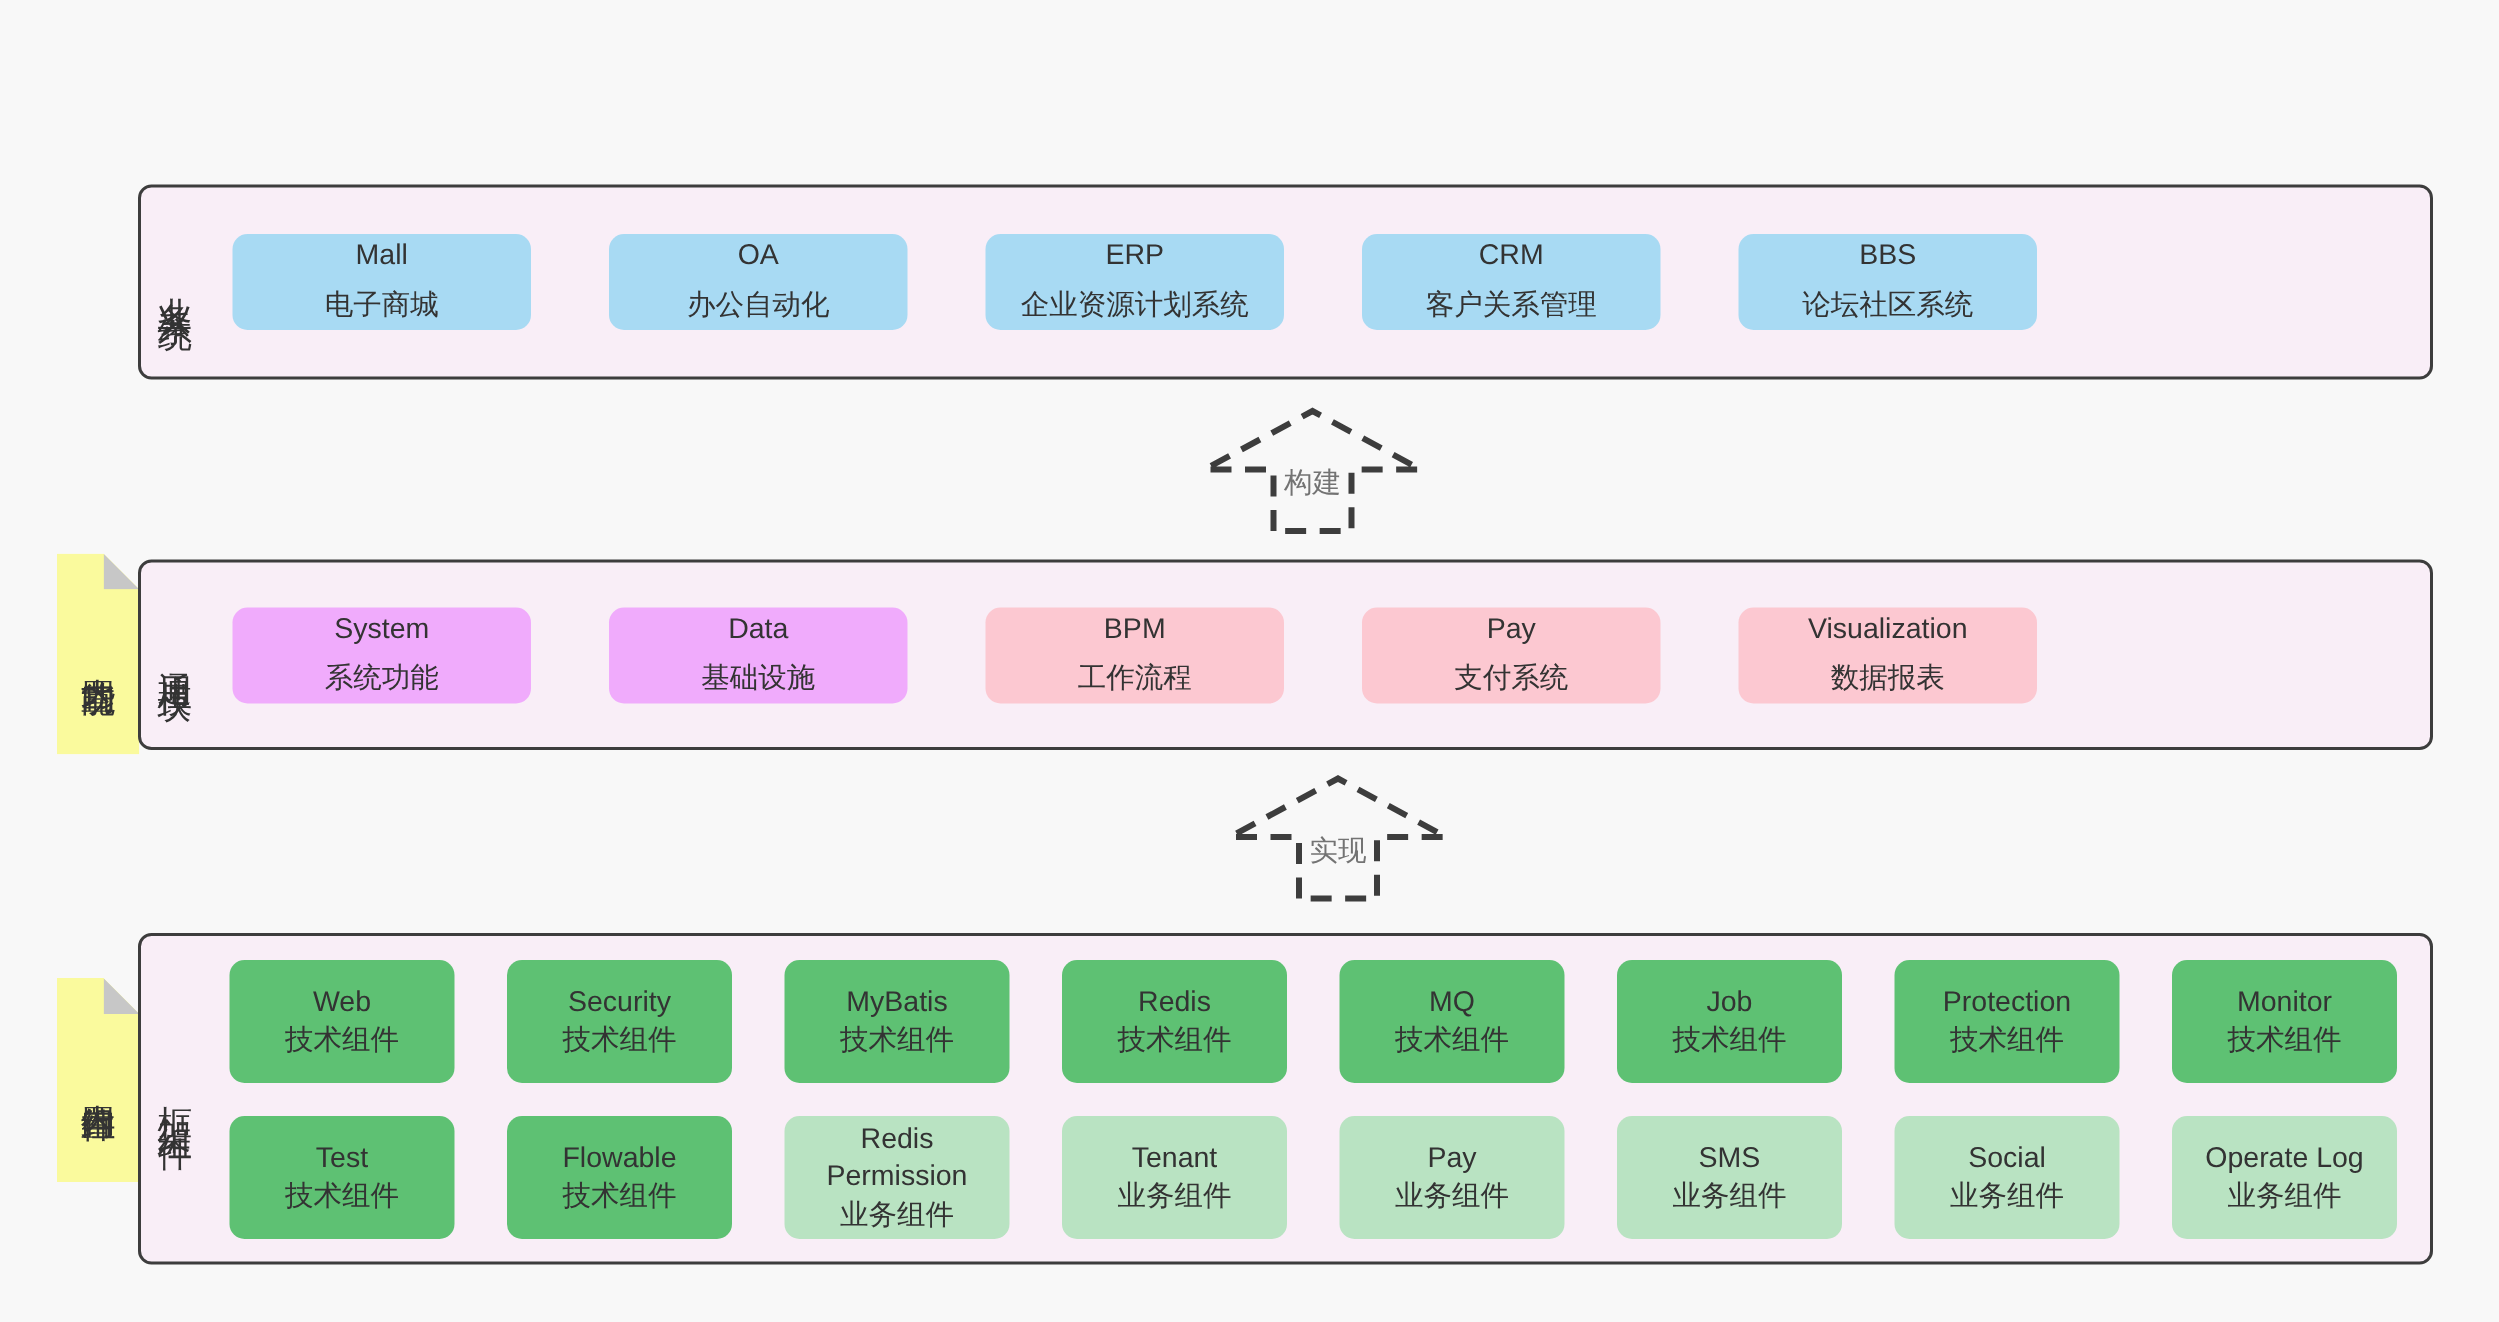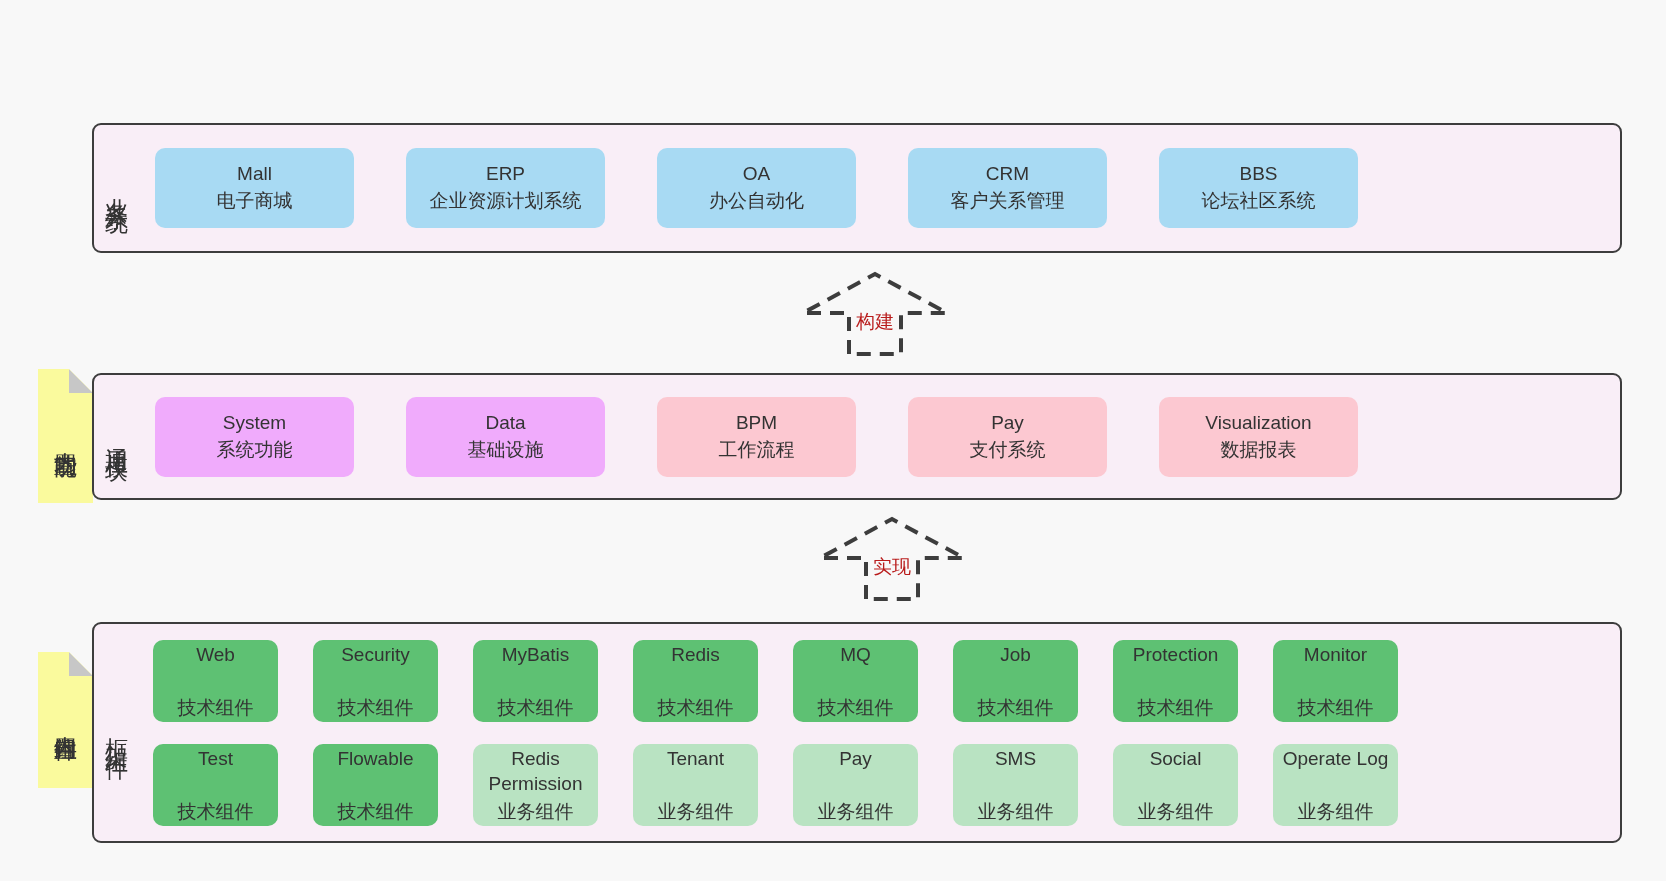--- a/index.html
+++ b/index.html
@@ -38,22 +38,22 @@
     display:flex;flex-direction:column;gap:22px;
   }
   .row8{display:flex;gap:35px;}
 
   .box{
     border-radius:10px;display:flex;flex-direction:column;
     align-items:center;justify-content:center;text-align:center;
     font-size:19px;line-height:1.4;color:#333;padding:2px 6px;
     box-sizing:border-box;
   }
-  .row6 .box{width:199px;height:80px;}
-  .row8 .box{width:125px;height:82px;line-height:1.32;justify-content:space-between;}
+  .row6 .box{width:199px;height:64px;justify-content:space-between;}
+  .row8 .box{width:150px;height:82px;line-height:1.32;}
   .box.blue{background:#a8daf3;}
   .box.red{background:#f0abfc;}
   .box.pink{background:#fcc8d1;}
   .box.green{background:#5ec173;}
   .box.light_green{background:#b9e3c2;}
 
   
   .tab{
     position:absolute;left:38px;width:55px;background:#fafa9d;
     clip-path:polygon(0 0,calc(100% - 24px) 0,100% 24px,100% 100%,0 100%);
@@ -71,45 +71,45 @@
     font-size:23px;color:#333;letter-spacing:1px;line-height:1;
   }
 
   
   .arrow{position:absolute;width:150px;height:88px;}
   .arrow.build{left:800px;top:269px;}
   .arrow.implement{left:817px;top:514px;}
   .arrow svg{display:block;width:100%;height:100%;}
   .arrow-label{
     position:absolute;width:150px;text-align:center;
-    font-size:19px;color:#b91c1c;
+    font-size:19px;color:#737373;
   }
   .arrow-label.build-label{left:800px;top:309px;}
   .arrow-label.implement-label{left:817px;top:554px;font-family:Liberation Serif, serif;}
   .arrow-label span{background:#f8f8f8;padding:0 3px;}
 </style>
 </head>
 <body>
 
 <div class="stage">
 
   <div class="section business">
     <div class="section-label">业务系统</div>
     <div class="row6">
       <div class="box blue">
         <div>Mall</div>
         <div>电子商城</div>
       </div>
       <div class="box blue">
+        <div>OA</div>
+        <div>办公自动化</div>
+      </div>
+      <div class="box blue">
         <div>ERP</div>
         <div>企业资源计划系统</div>
-      </div>
-      <div class="box blue">
-        <div>OA</div>
-        <div>办公自动化</div>
       </div>
       <div class="box blue">
         <div>CRM</div>
         <div>客户关系管理</div>
       </div>
       <div class="box blue">
         <div>BBS</div>
         <div>论坛社区系统</div>
       </div>
     </div>

